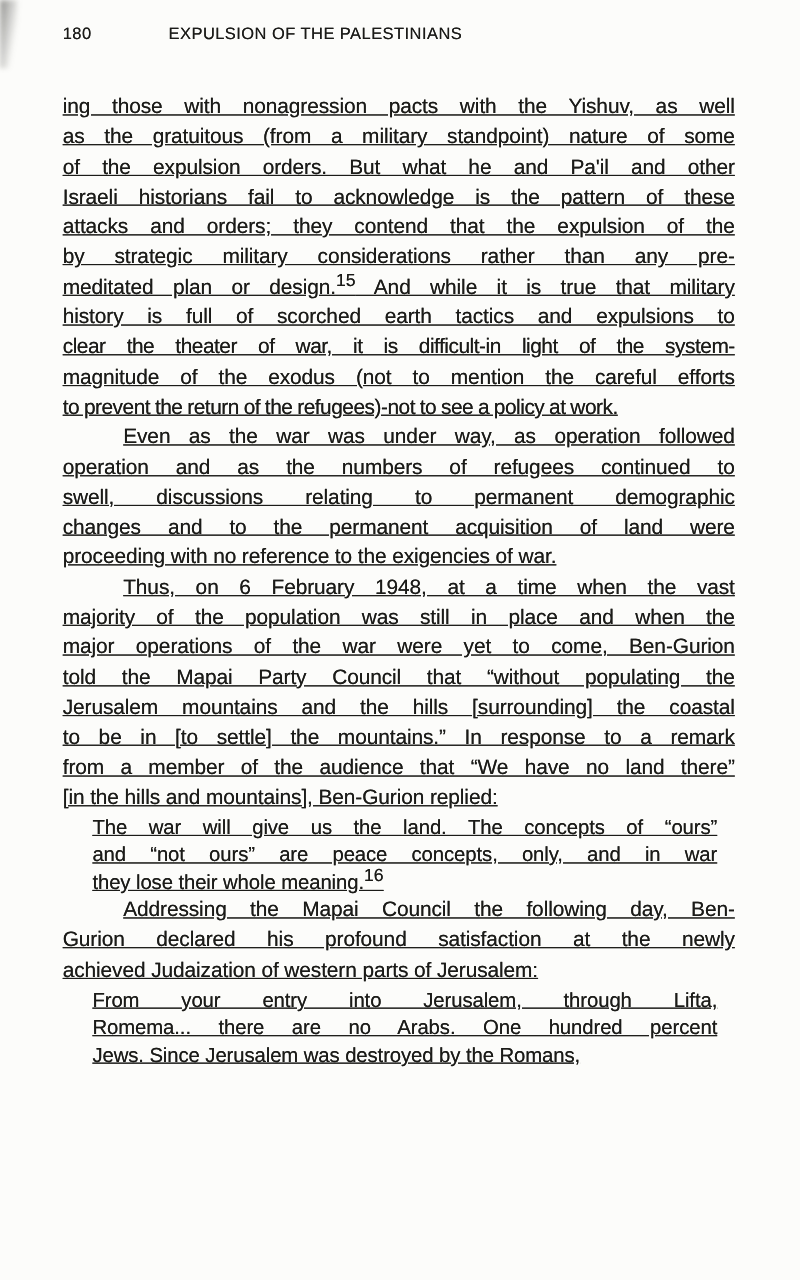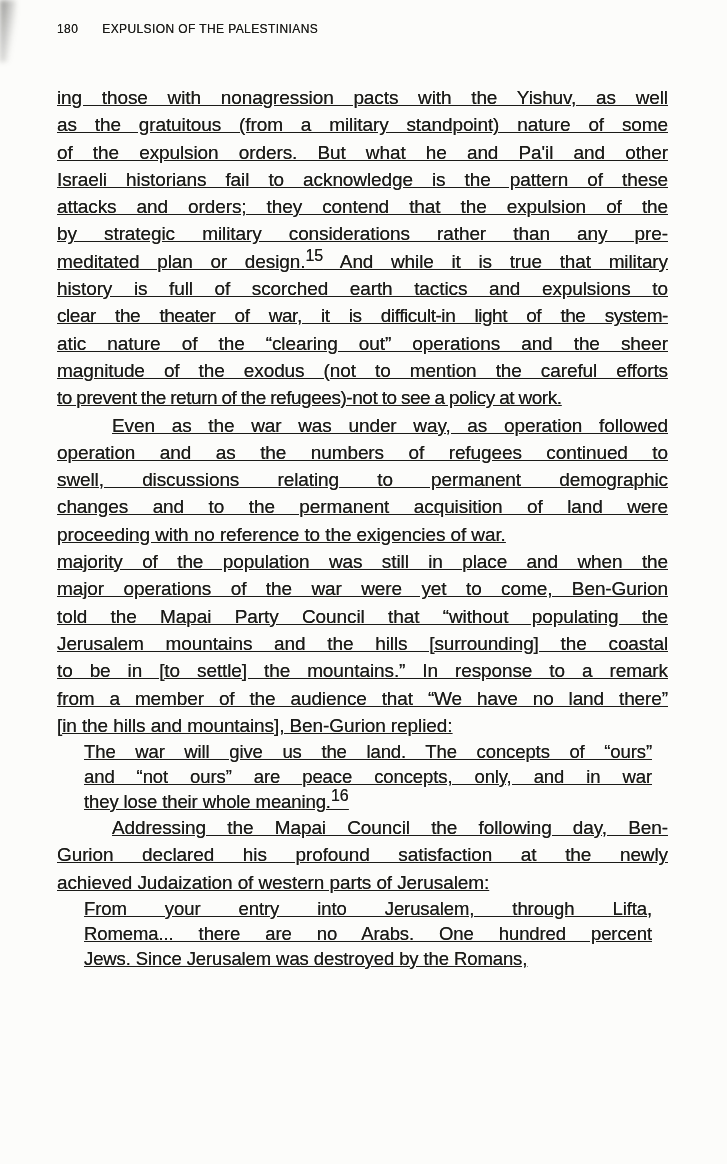--- a/index.html
+++ b/index.html
@@ -18,22 +18,22 @@
   }
   
   .smudge {
     position: absolute; left: 0; top: 0;
     width: 16px; height: 62px;
     background: linear-gradient(100deg, rgba(55,55,52,0.55), rgba(55,55,52,0) 75%);
     filter: blur(2.5px);
   }
   .header {
     position: absolute; top: 22px; left: 57px; right: 58px;
-    display: flex; align-items: baseline; gap: 24px;
-    font-size: 12px; letter-spacing: 0.4px; font-weight: 500;
+    display: flex; align-items: baseline; gap: 70px;
+    font-size: 15px; letter-spacing: 0.4px; font-weight: 500;
   }
   .textblock {
     position: absolute; top: 84px; left: 57px; width: 611px; text-decoration: underline;
   }
   .para { margin: 0; }
   .line {
     font-size: 19px;
     line-height: 27.3px;
     letter-spacing: -0.1px;
     text-align: justify;
@@ -75,34 +75,34 @@
     <div class="para">
       <div class="line">ing those with nonagression pacts with the Yishuv, as well</div>
       <div class="line">as the gratuitous (from a military standpoint) nature of some</div>
       <div class="line">of the expulsion orders.  But what he and Pa'il and other</div>
       <div class="line">Israeli historians fail to acknowledge is the pattern of these</div>
       <div class="line">attacks and orders; they contend that the expulsion of the</div>
       <div class="line">by strategic military considerations rather than any pre-</div>
       <div class="line"><span>meditated plan or design.</span><sup class="fnref">15</sup><span> And while it is true that military</span></div>
       <div class="line">history is full of scorched earth tactics and expulsions to</div>
       <div class="line tight">clear the theater of war, it is difficult-in light of the system-</div>
-      <div class="line">atic nature of the “clearing out” operations and the sheer</div>
       <div class="line">magnitude of the exodus (not to mention the careful efforts</div>
       <div class="line last tight">to prevent the return of the refugees)-not to see a policy at work.</div>
     </div>
 
     <div class="para">
       <div class="line indent">Even as the war was under way, as operation followed</div>
       <div class="line">operation and as the numbers of refugees continued to</div>
       <div class="line">swell, discussions relating to permanent demographic</div>
       <div class="line">changes and to the permanent acquisition of land were</div>
       <div class="line last">proceeding with no reference to the exigencies of war.</div>
     </div>
 
     <div class="para">
+      <div class="line indent">Thus, on 6 February 1948, at a time when the vast</div>
       <div class="line">majority of the population was still in place and when the</div>
       <div class="line">major operations of the war were yet to come, Ben-Gurion</div>
       <div class="line">told the Mapai Party Council that “without populating the</div>
       <div class="line">Jerusalem mountains and the hills [surrounding] the coastal</div>
       <div class="line">to be in [to settle] the mountains.”  In response to a remark</div>
       <div class="line">from a member of the audience that “We have no land there”</div>
       <div class="line last">[in the hills and mountains],  Ben-Gurion replied:</div>
     </div>
 
     <blockquote class="quote quote1">

